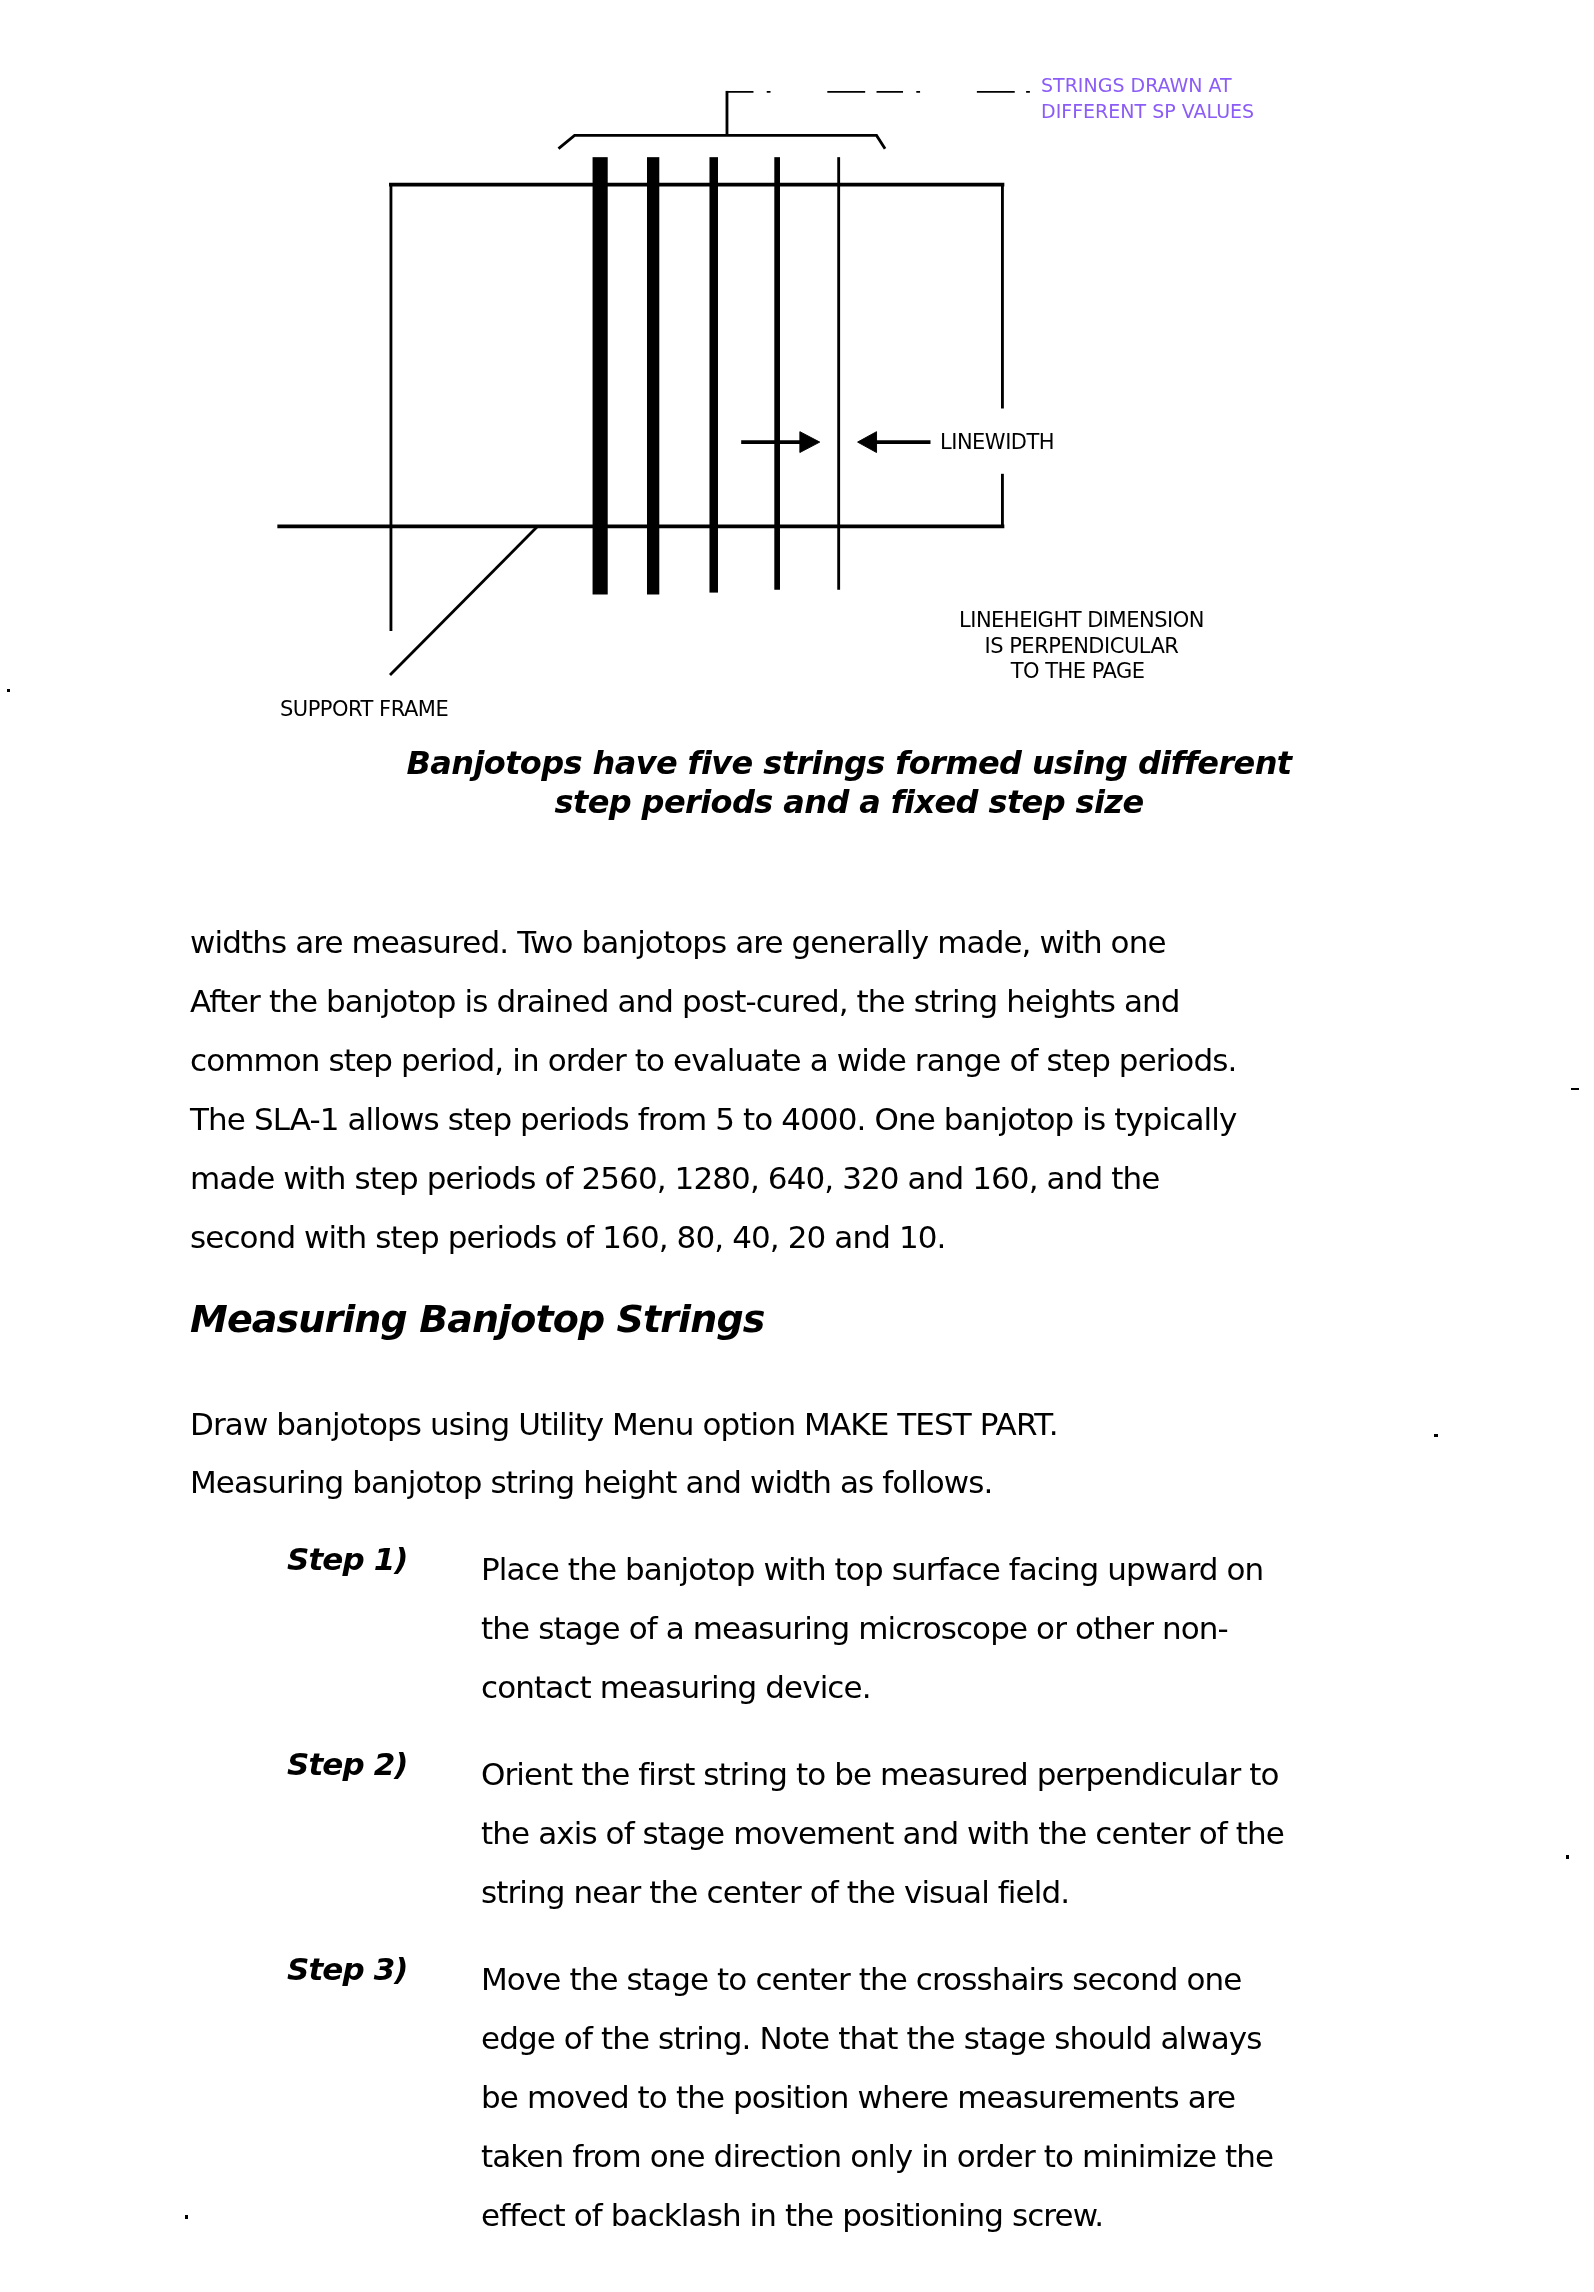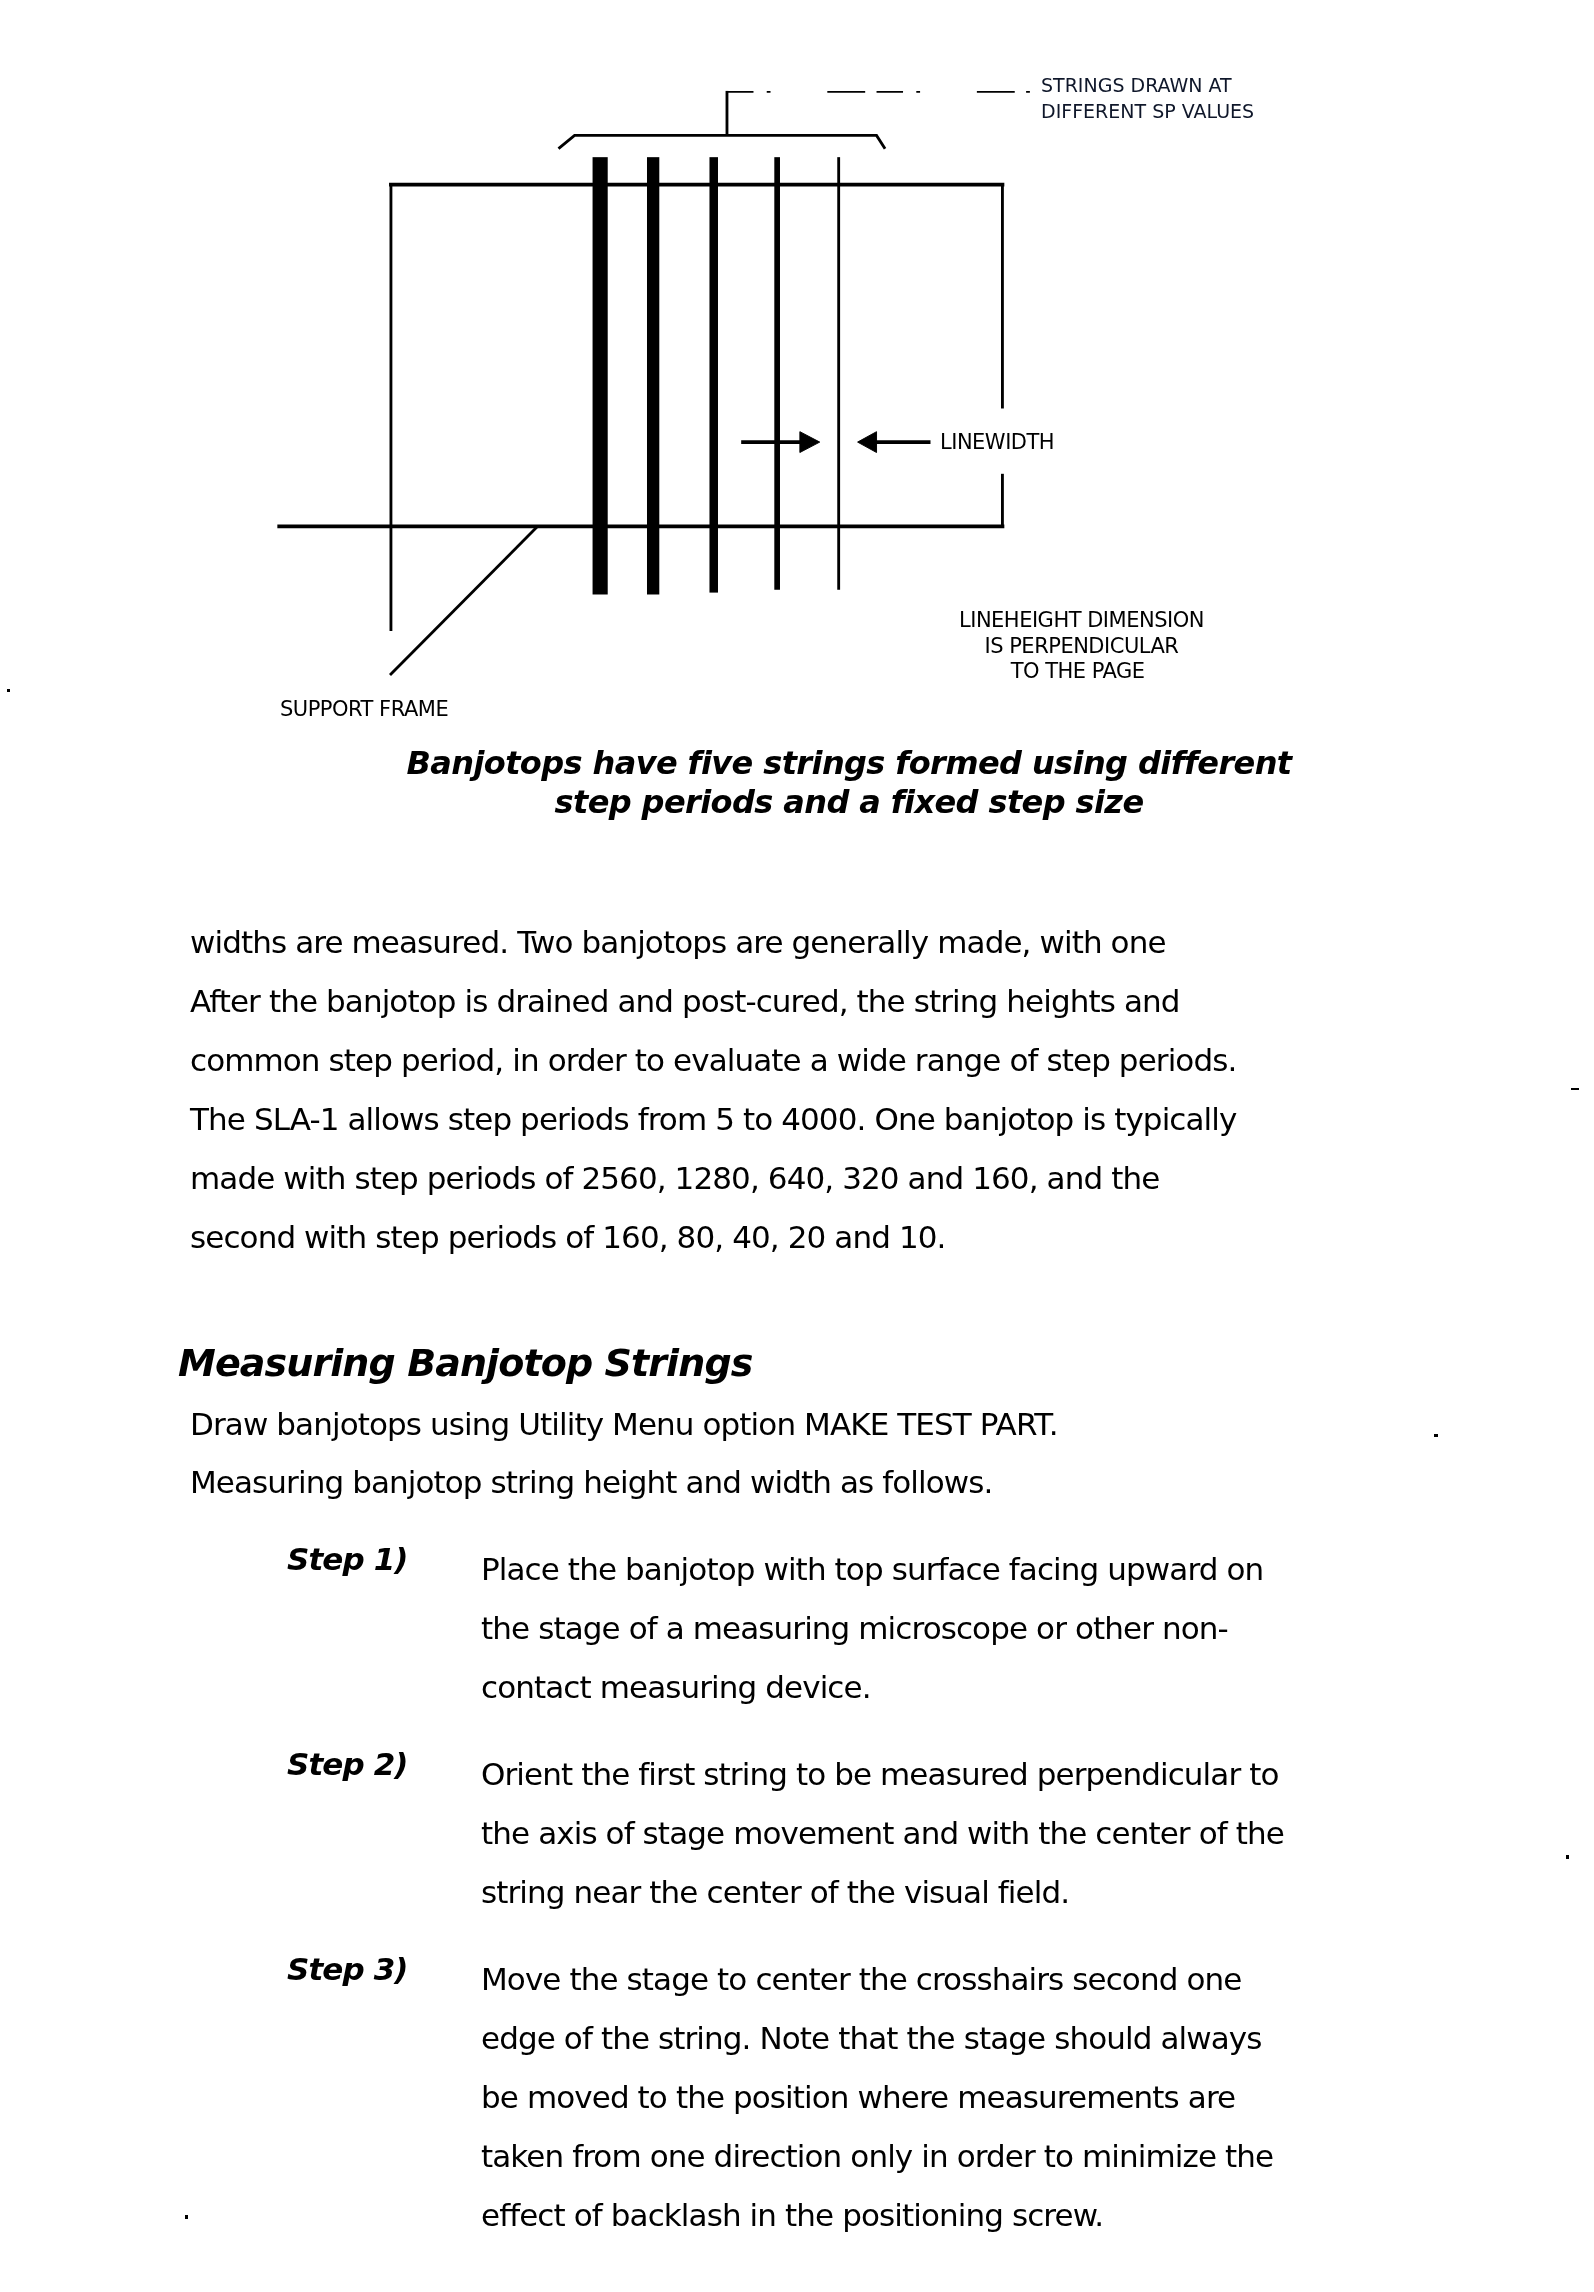--- a/index.html
+++ b/index.html
@@ -1,20 +1,20 @@
 <!DOCTYPE html>
 <html style="font-size:15px"><head>
 <meta charset="utf-8">
 <style>
   html, body { margin: 0; padding: 0; background: #ffffff; }
   body { width: 1595px; height: 2292px; position: relative; overflow: hidden; color: #000; font-family: "DejaVu Sans", sans-serif; }
   .abs { position: absolute; white-space: nowrap; }
   svg#figure { position: absolute; left: 0; top: 0; }
   .lbl { font-family: "DejaVu Sans", sans-serif; font-size: 21px; letter-spacing: -0.5px; line-height: 25.6px; }
-  .callout { font-family: "DejaVu Sans", sans-serif; font-size: 19px; line-height: 34px; letter-spacing: 0px; color: #0f172a; }
+  .callout { font-family: "DejaVu Sans", sans-serif; font-size: 19px; line-height: 34px; letter-spacing: 0px; color: #8b5cf6; }
   .caption { font-family: "DejaVu Sans", sans-serif; font-style: italic; font-size: 32px; line-height: 39px; text-align: center; letter-spacing: -0.6px; font-weight: bold; }
   .body-text { font-family: "DejaVu Sans", sans-serif; font-size: 31px; line-height: 59px; letter-spacing: -0.9px; }
   .heading { font-family: "DejaVu Sans", sans-serif; font-style: italic; font-weight: bold; font-size: 38px; letter-spacing: -0.9px; }
   .step-label { font-family: "DejaVu Sans", sans-serif; font-style: italic; font-weight: bold; font-size: 31px; letter-spacing: -0.9px; }
   .step-text { font-family: "DejaVu Sans", sans-serif; font-size: 31px; line-height: 59px; letter-spacing: -0.9px; white-space: normal; width: 1022px; }
   .line { display: block; }
   .speck { position: absolute; width: 3.8px; height: 2.8px; background: #000; }
 </style>
 </head>
 <body>
@@ -75,21 +75,21 @@
 
 <div class="abs body-text" style="left:190px; top:913px;">
   <span class="line">widths are measured.  Two banjotops are generally made, with one</span>
   <span class="line">After the banjotop is drained and post-cured, the string heights and</span>
   <span class="line">common step period, in order to evaluate a wide range of step periods.</span>
   <span class="line">The SLA-1 allows step periods from 5 to 4000.  One banjotop is typically</span>
   <span class="line">made with step periods of 2560, 1280, 640, 320 and 160, and the</span>
   <span class="line">second with step periods of 160, 80, 40, 20 and 10.</span>
 </div>
 
-<div class="abs heading" style="left:178px; top:1297px;margin-top:44px;">Measuring Banjotop Strings</div>
+<div class="abs heading" style="left:190px; top:1297px;">Measuring Banjotop Strings</div>
 
 <div class="abs body-text" style="left:190px; top:1395px; line-height:58px;">
   <span class="line">Draw banjotops using Utility Menu option MAKE TEST PART.</span>
   <span class="line">Measuring banjotop string height and width as follows.</span>
 </div>
 
 <div>
   <div class="abs step-label" style="left:287px; top:1541px;">Step 1)</div>
   <div class="abs step-text" style="left:481px; top:1540px;">
     <span class="line">Place the banjotop with top surface facing upward on</span>

